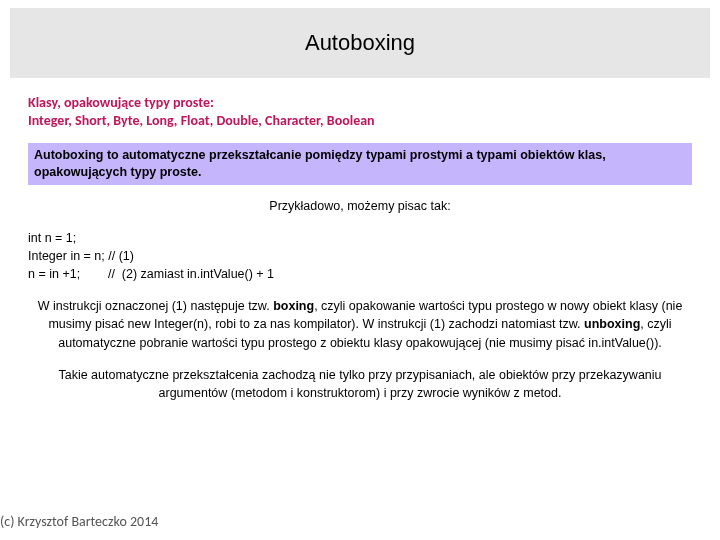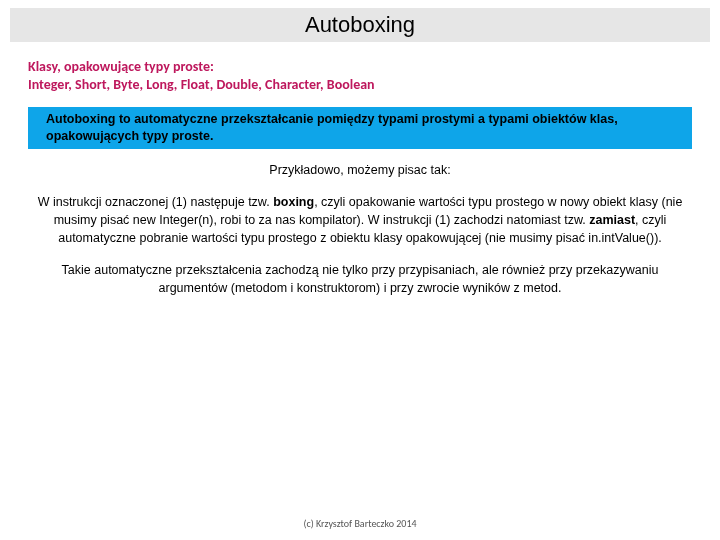--- a/index.html
+++ b/index.html
@@ -7,21 +7,21 @@
     padding: 0;
     width: 720px;
     height: 540px;
     font-family: Calibri, Arial, sans-serif;
     background: #fff;
     position: relative;
   }
   .title-bar {
     background: #e6e6e6;
     text-align: center;
-    padding: 4px 0;
+    padding: 22px 0;
     margin: 8px 10px 0 10px;
   }
   .title-bar h1 {
     margin: 0;
     font-family: Verdana, Geneva, sans-serif;
     font-weight: normal;
     font-size: 22px;
     color: #000;
   }
   .content {
@@ -29,22 +29,22 @@
   }
   .intro-line {
     font-family: Calibri, Arial, sans-serif;
     font-size: 14px;
     font-weight: bold;
     line-height: 1.25;
     color: #be185d;
     margin: 6px 0 14px 0;
   }
   .highlight-box {
-    background: #0ea5e9;
-    padding: 4px 18px;
+    background: #c4b5fd;
+    padding: 4px 6px;
     margin: 0 0 12px 0;
   }
   .highlight-box p {
     margin: 0;
     font-family: Verdana, Geneva, sans-serif;
     font-size: 12.5px;
     font-weight: bold;
     line-height: 1.35;
     color: #000;
   }
@@ -61,23 +61,22 @@
     font-size: 12.5px;
     color: #000;
     line-height: 1.45;
     margin: 0 0 14px 0;
     white-space: pre;
   }
   .footer {
     position: absolute;
     bottom: 10px;
     width: 100%;
-    text-align: center;
     font-family: Calibri, Arial, sans-serif;
-    font-size: 10px;
+    font-size: 14px;
     color: #555;
   }
 </style>
 </head>
 <body>
 
 <div class="title-bar">
   <h1>Autoboxing</h1>
 </div>
 
@@ -87,22 +86,25 @@
     <span>Klasy, opakowujące typy proste:</span><br>
     <span>Integer, Short, Byte, Long, Float, Double, Character, Boolean</span>
   </div>
 
   <div class="highlight-box">
     <p>Autoboxing to automatyczne przekształcanie pomiędzy typami prostymi a typami obiektów klas, opakowujących typy proste.</p>
   </div>
 
   <p class="body-text">Przykładowo, możemy pisac tak:</p>
 
+  <div class="code-block">int n = 1;
+Integer in = n; // (1)
+n = in +1;        //  (2) zamiast in.intValue() + 1</div>
 
   <p class="body-text">
-    <span>W instrukcji oznaczonej (1) następuje tzw. </span><b>boxing</b><span>, czyli opakowanie wartości typu prostego w nowy obiekt klasy (nie musimy pisać new Integer(n), robi to za nas kompilator). W instrukcji (1) zachodzi natomiast tzw. </span><b>zamiast</b><span>, czyli automatyczne pobranie wartości typu prostego z obiektu klasy opakowującej (nie musimy pisać in.intValue()).</span>
+    <span>W instrukcji oznaczonej (1) następuje tzw. </span><b>boxing</b><span>, czyli opakowanie wartości typu prostego w nowy obiekt klasy (nie musimy pisać new Integer(n), robi to za nas kompilator). W instrukcji (1) zachodzi natomiast tzw. </span><b>unboxing</b><span>, czyli automatyczne pobranie wartości typu prostego z obiektu klasy opakowującej (nie musimy pisać in.intValue()).</span>
   </p>
 
-  <p class="body-text">Takie automatyczne przekształcenia zachodzą nie tylko przy przypisaniach, ale również przy przekazywaniu argumentów (metodom i konstruktorom) i  przy zwrocie wyników z metod.</p>
+  <p class="body-text">Takie automatyczne przekształcenia zachodzą nie tylko przy przypisaniach, ale obiektów przy przekazywaniu argumentów (metodom i konstruktorom) i  przy zwrocie wyników z metod.</p>
 
 </div>
 
 <div class="footer">(c) Krzysztof Barteczko 2014</div>
 
 </body></html>

